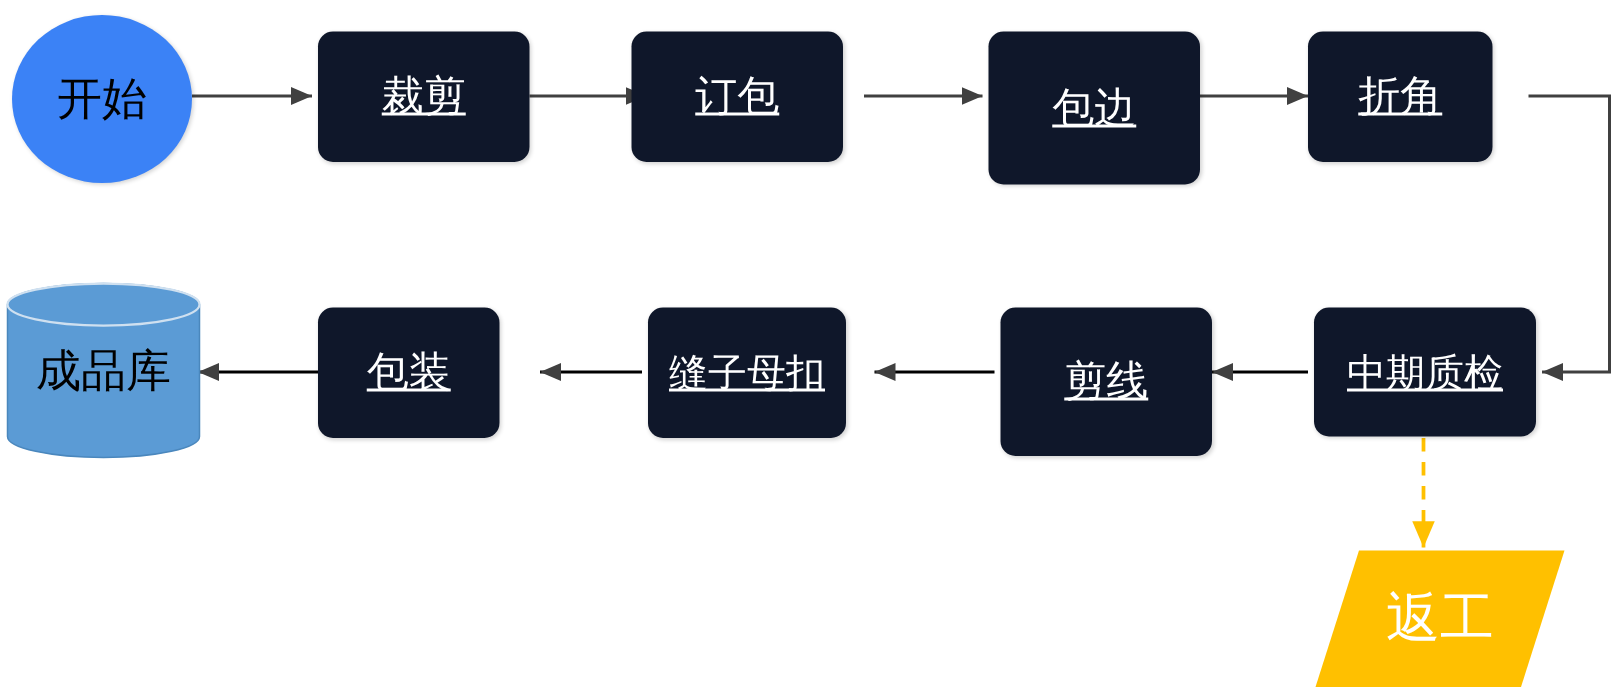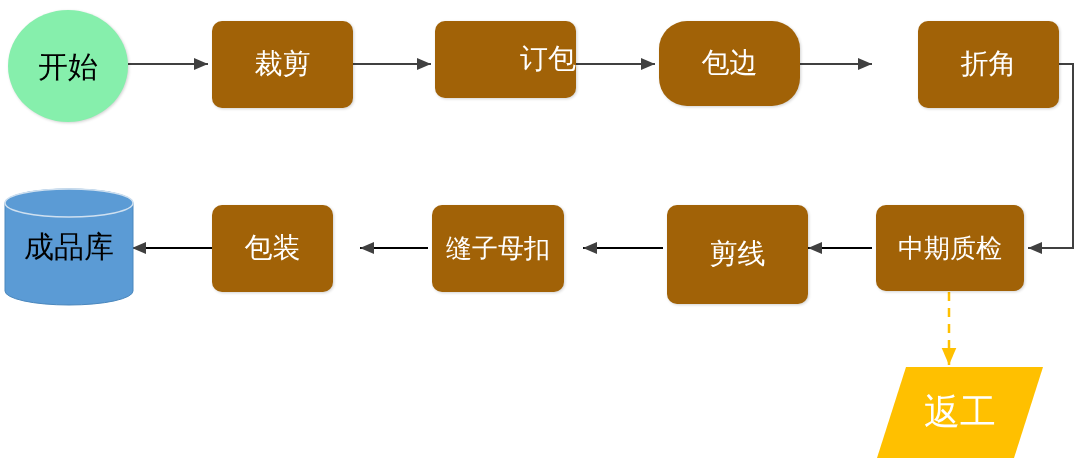--- a/index.html
+++ b/index.html
@@ -18,28 +18,29 @@
   .node {
     position: absolute;
     box-sizing: border-box;
     display: flex;
     align-items: center;
     justify-content: center;
     text-align: center;
     line-height: 1.1;
   }
   .proc {
-    background: #a16207;
+    background: #0f172a;
     border-radius: 10px;
     color: #ffffff;
     font-size: 28px;
     box-shadow: 1px 1px 3px rgba(0,0,0,0.18);
+    text-decoration: underline;
   }
   .terminator {
-    background: #86efac;
+    background: #3b82f6;
     border-radius: 50%;
     color: #000000;
     font-size: 30px;
     box-shadow: 1px 1px 3px rgba(0,0,0,0.18);
   }
   .store-wrap {
     position: absolute;
   }
   .store-label {
     position: absolute;
@@ -116,29 +117,29 @@
   </svg>
 
   <div class="node terminator" style="left:8px; top:10px; width:120px; height:112px;">
     <span>开始</span>
   </div>
 
   <div class="node proc" style="left:212px; top:21px; width:141px; height:87px;">
     <span>裁剪</span>
   </div>
 
-  <div class="node proc" style="left:435px; top:21px; width:141px; height:77px;justify-content:flex-end;">
+  <div class="node proc" style="left:421px; top:21px; width:141px; height:87px;">
     <span>订包</span>
   </div>
 
-  <div class="node proc" style="left:659px; top:21px; width:141px; height:85px;border-radius:28px;">
+  <div class="node proc" style="left:659px; top:21px; width:141px; height:102px;">
     <span>包边</span>
   </div>
 
-  <div class="node proc" style="left:918px; top:21px; width:141px; height:87px;">
+  <div class="node proc" style="left:872px; top:21px; width:123px; height:87px;">
     <span>折角</span>
   </div>
 
   <div class="node proc" style="left:876px; top:205px; width:148px; height:86px; font-size:26px;">
     <span>中期质检</span>
   </div>
 
   <div class="node proc" style="left:667px; top:205px; width:141px; height:99px;text-align:center;">
     <span>剪线</span>
   </div>

